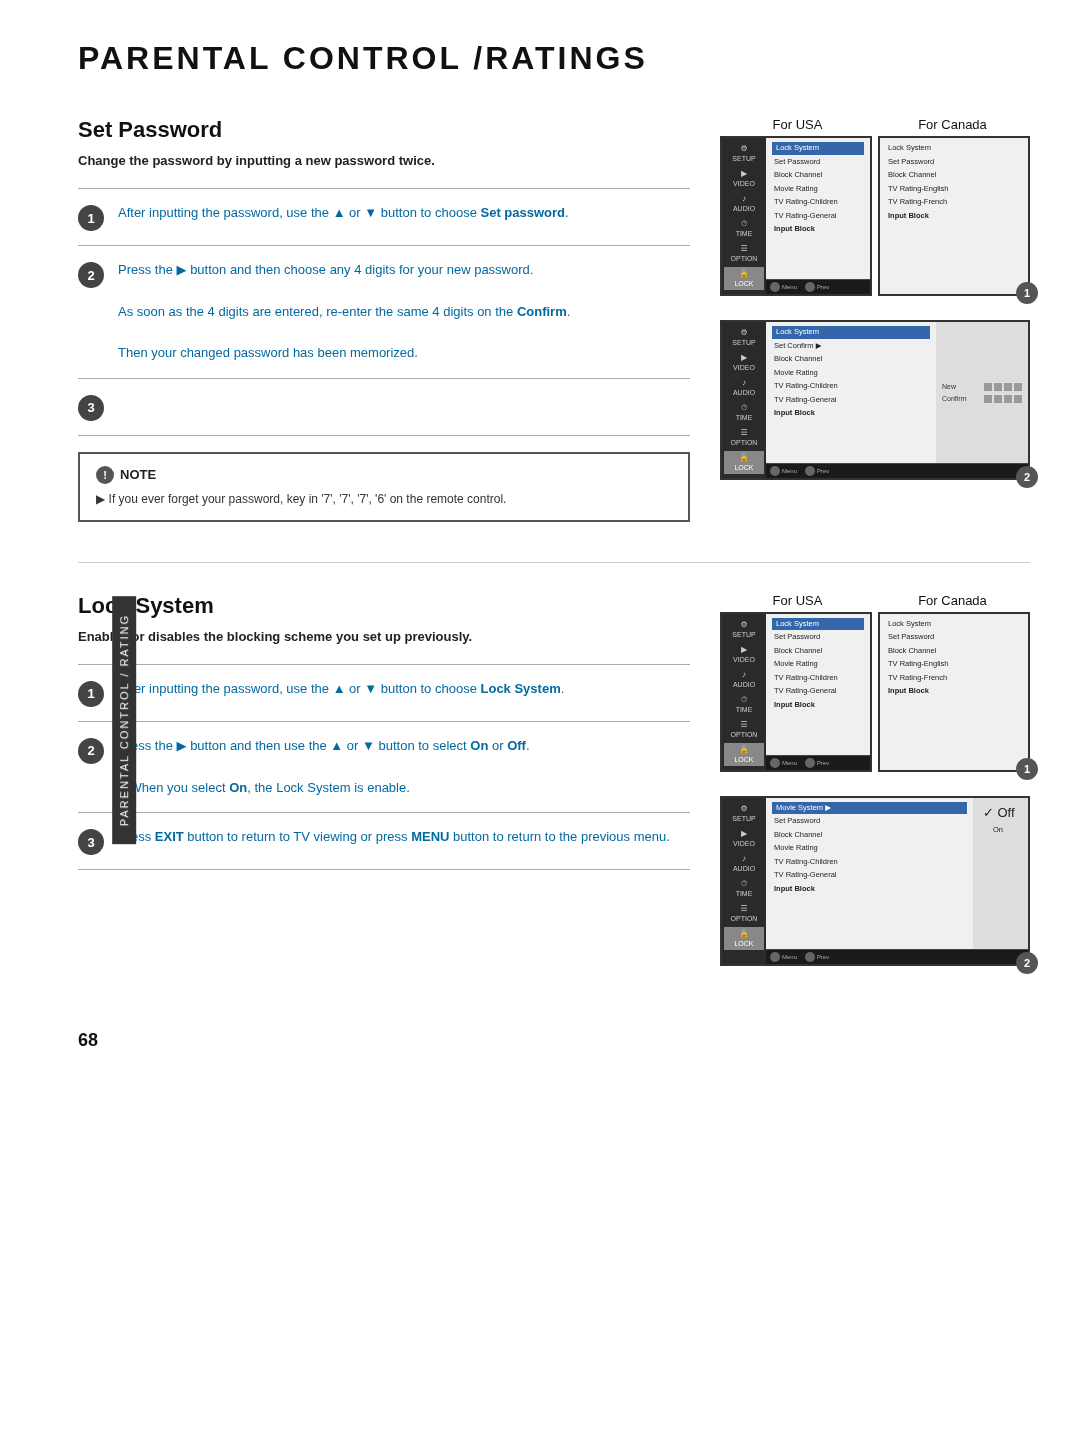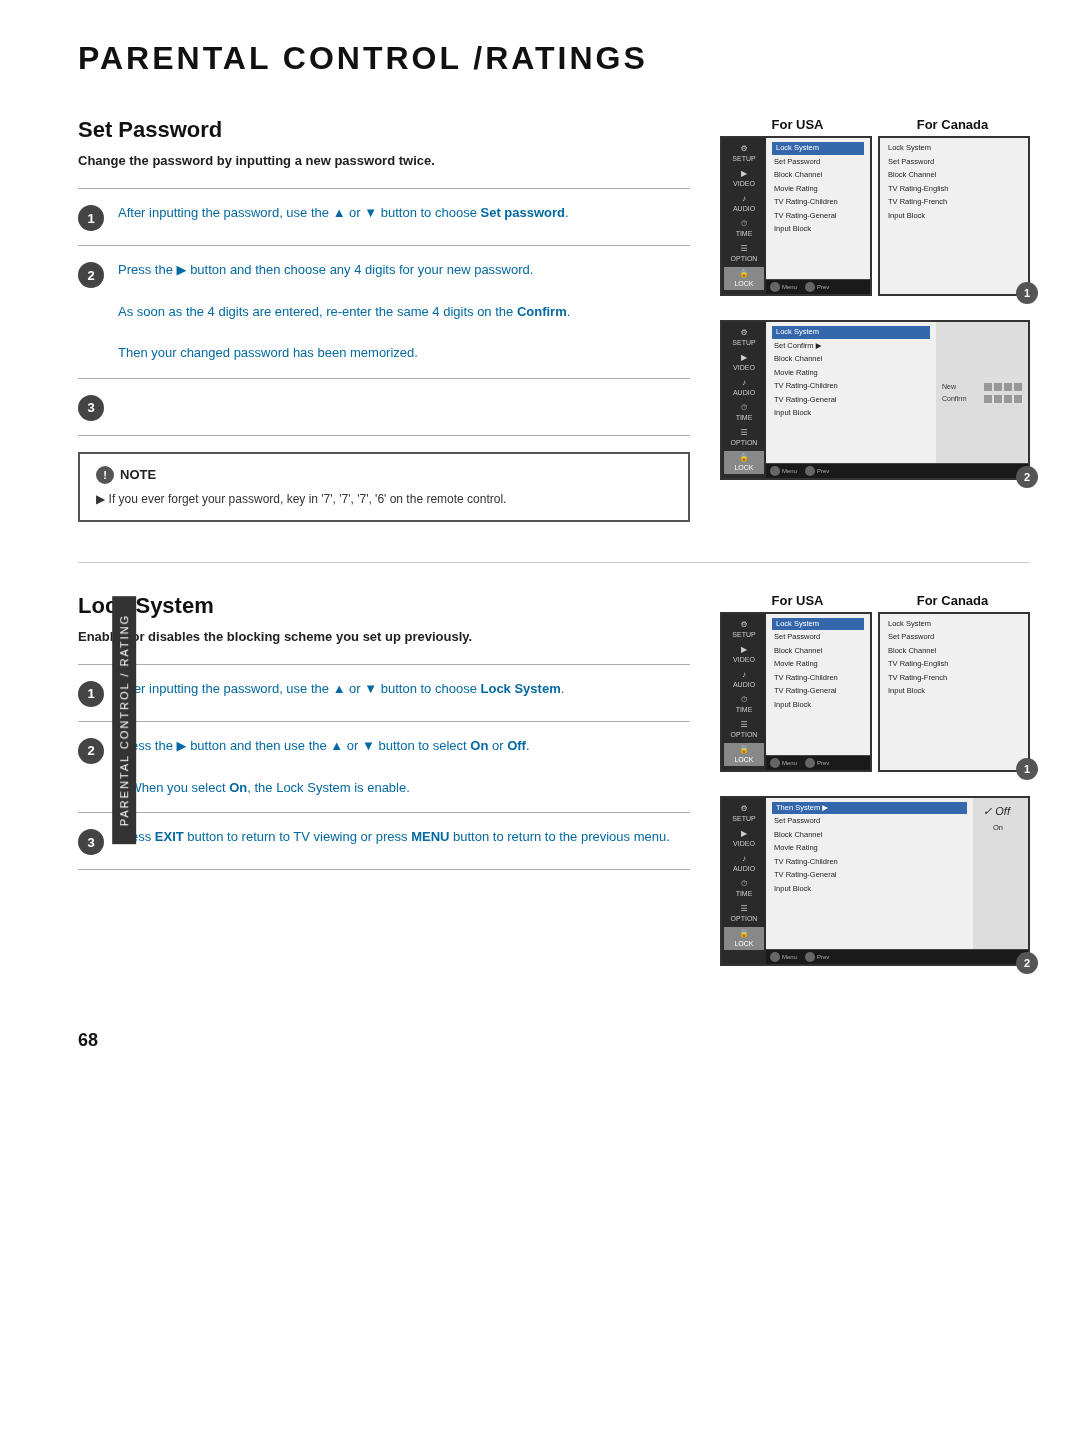--- a/index.html
+++ b/index.html
@@ -153,21 +153,21 @@
 
     
     .for-labels {
       display: flex;
       justify-content: space-between;
       margin-bottom: 4px;
     }
 
     .for-label {
       font-size: 13px;
-      font-weight: bold;
+      font-weight: normal;
       color: #111;
       text-align: center;
       flex: 1;
     }
 
     .tv-screens-row {
       display: flex;
       gap: 6px;
       margin-bottom: 10px;
     }
@@ -233,21 +233,21 @@
       line-height: 1.4;
     }
 
     .tv-menu-item.selected {
       background: #3366aa;
       color: #fff;
       padding: 1px 4px;
     }
 
     .tv-menu-item.bold-item {
-      font-weight: normal;
+      font-weight: bold;
     }
 
     .tv-footer {
       background: #1a1a1a;
       padding: 2px 4px;
       display: flex;
       gap: 8px;
       border-top: 1px solid #444;
     }
 
@@ -558,31 +558,31 @@
                 <div class="tv-sidebar-item"><div class="tv-sidebar-icon">⚙</div>SETUP</div>
                 <div class="tv-sidebar-item"><div class="tv-sidebar-icon">▶</div>VIDEO</div>
                 <div class="tv-sidebar-item"><div class="tv-sidebar-icon">♪</div>AUDIO</div>
                 <div class="tv-sidebar-item"><div class="tv-sidebar-icon">⏱</div>TIME</div>
                 <div class="tv-sidebar-item"><div class="tv-sidebar-icon">☰</div>OPTION</div>
                 <div class="tv-sidebar-item highlight"><div class="tv-sidebar-icon">🔒</div>LOCK</div>
               </div>
               <div style="flex:1; display:flex; flex-direction:column;">
                 <div style="display:flex; flex:1;">
                   <div class="tv-menu" style="flex:1;">
-                    <div class="tv-menu-item selected">Then System ▶</div>
+                    <div class="tv-menu-item selected">Movie System ▶</div>
                     <div class="tv-menu-item">Set Password</div>
                     <div class="tv-menu-item">Block Channel</div>
                     <div class="tv-menu-item">Movie Rating</div>
                     <div class="tv-menu-item">TV Rating-Children</div>
                     <div class="tv-menu-item">TV Rating-General</div>
                     <div class="tv-menu-item bold-item">Input Block</div>
                   </div>
 
                   <div style="background:#ddd; padding:5px 8px; display:flex; flex-direction:column; gap:3px; min-width:55px; justify-content:flex-start; padding-top:6px;">
-                    <div style="font-size:11px; color:#222; padding:1px 2px;font-style:italic;">✓ Off</div>
+                    <div style="font-size:13px; color:#222; padding:1px 2px;">✓ Off</div>
                     <div style="font-size:7.5px; color:#222; padding:1px 2px; padding-left:12px;">On</div>
                   </div>
                 </div>
                 <div class="tv-footer">
                   <div class="tv-footer-item"><span class="tv-footer-icon"></span> Menu</div>
                   <div class="tv-footer-item"><span class="tv-footer-icon"></span> Prev</div>
                 </div>
               </div>
             </div>
           </div>

